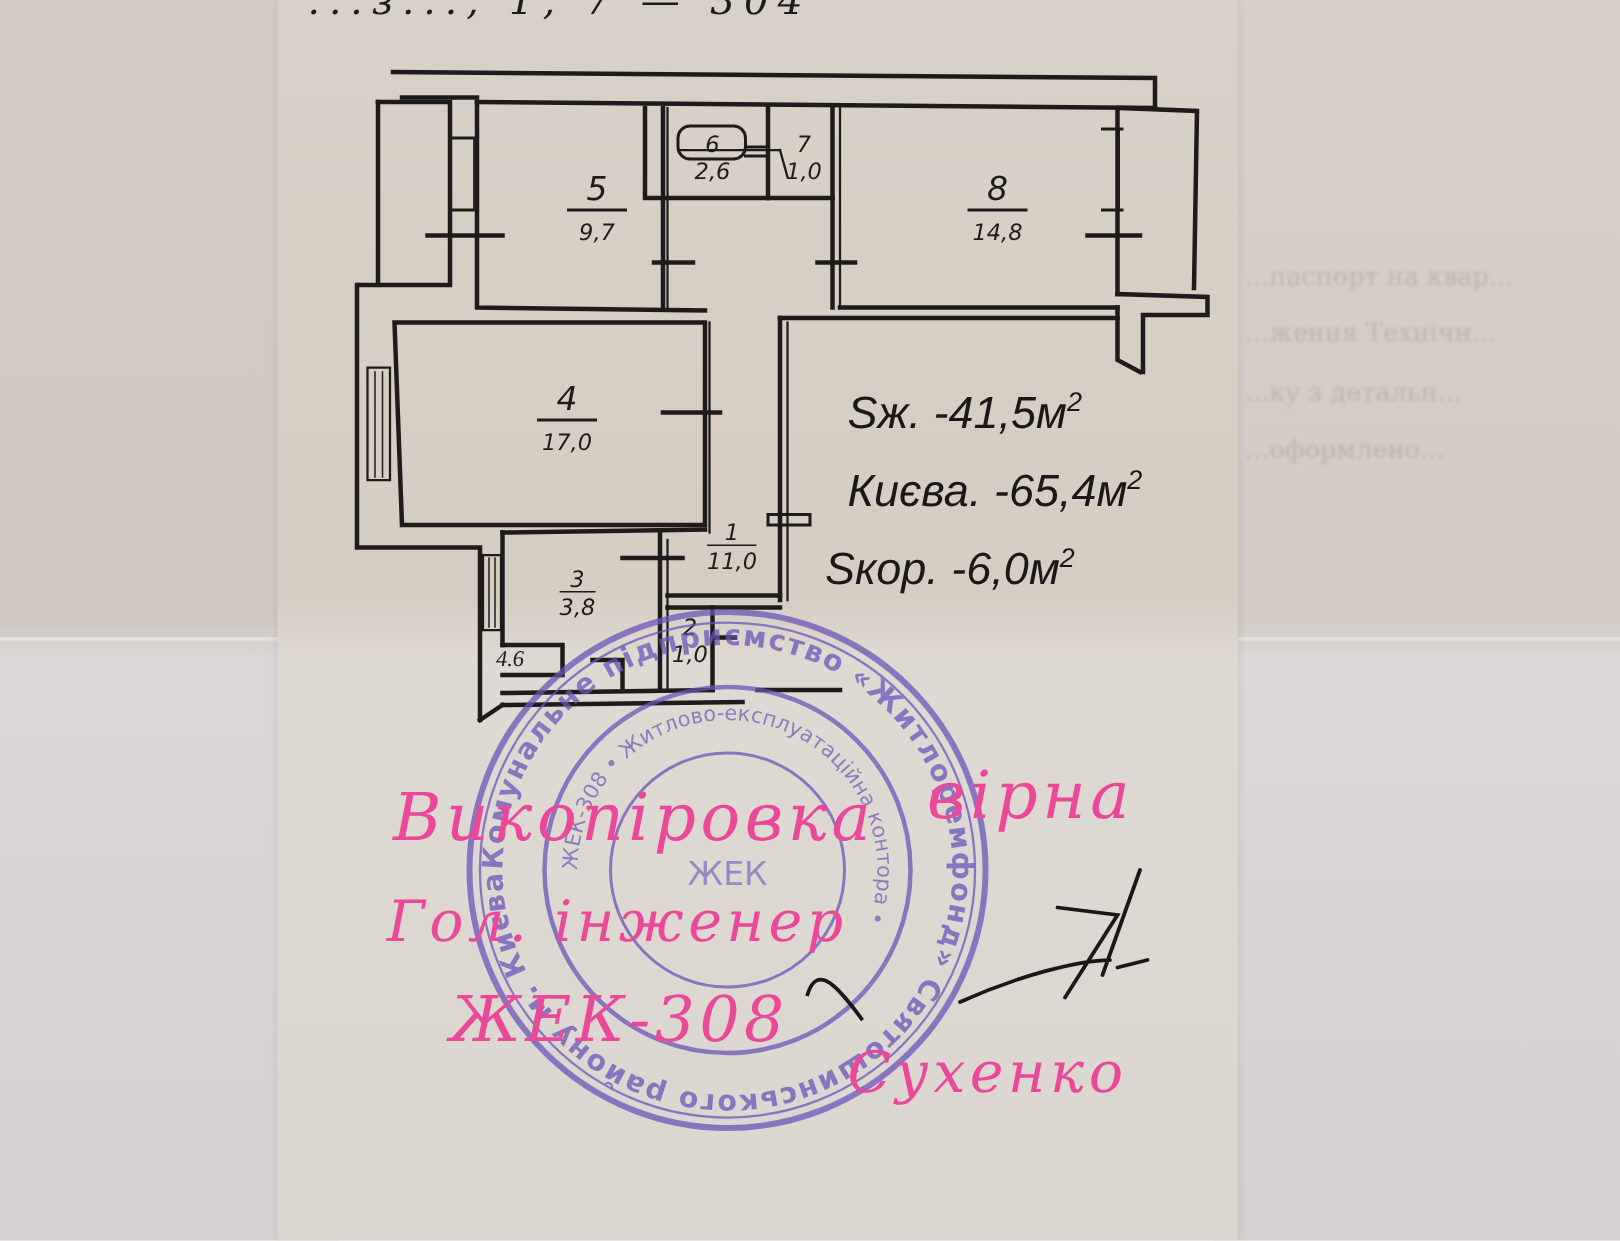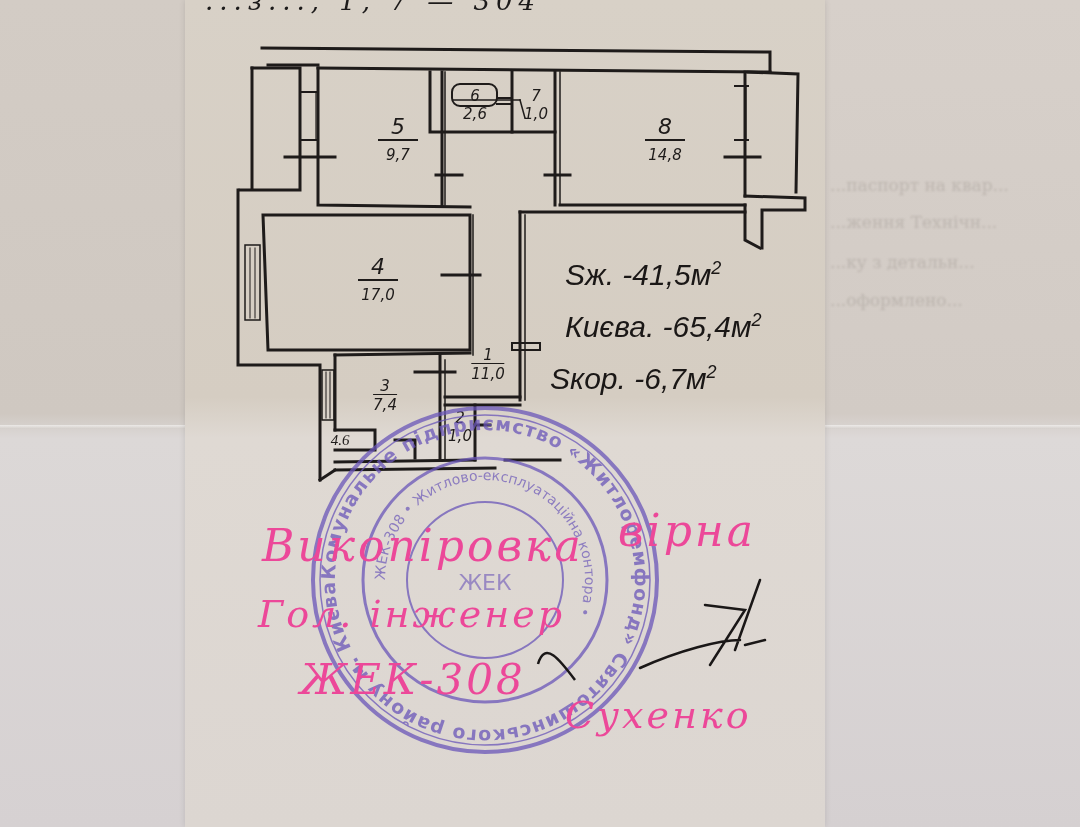--- a/index.html
+++ b/index.html
@@ -164,41 +164,41 @@
 <div class="room-label" style="left:378px;top:255px;">
   <div class="room-num">4</div>
   <div class="room-area">17,0</div>
 </div>
 <div class="room-label small" style="left:488px;top:347px;">
   <div class="room-num">1</div>
   <div class="room-area">11,0</div>
 </div>
 <div class="room-label small" style="left:385px;top:378px;">
   <div class="room-num">3</div>
-  <div class="room-area">7,4</div>
+  <div class="room-area">3,8</div>
 </div>
 <div class="room-label small" style="left:460px;top:410px;">
   <div class="room-num">2</div>
   <div class="room-area" style="border-top:none;">1,0</div>
 </div>
 <div class="room-label small" style="left:340px;top:432px;font-family:Liberation Serif, serif;">
   <div class="room-num">4.6</div>
 </div>
 
 <div class="summary-line" style="left:565px;top:258px;">
   <span>Sж.</span>
   <span>-41,5</span><span>м</span><sup>2</sup>
 </div>
 <div class="summary-line" style="left:565px;top:310px;">
   <span>Києва.</span>
   <span>-65,4</span><span>м</span><sup>2</sup>
 </div>
 <div class="summary-line" style="left:550px;top:362px;">
   <span>Sкор.</span>
-  <span>-6,7</span><span>м</span><sup>2</sup>
+  <span>-6,0</span><span>м</span><sup>2</sup>
 </div>
 
 <svg class="stamp" viewBox="0 0 370 370">
   <defs>
     <path id="outerArc" d="M185,185 m-150,0 a150,150 0 1,1 300,0 a150,150 0 1,1 -300,0"></path>
     <path id="innerArc" d="M185,185 m-100,0 a100,100 0 1,1 200,0 a100,100 0 1,1 -200,0"></path>
   </defs>
   <g fill="none" stroke="#6a55b8" stroke-opacity="0.75">
     <circle cx="185" cy="185" r="172" stroke-width="4"></circle>
     <circle cx="185" cy="185" r="165" stroke-width="1.5"></circle>

